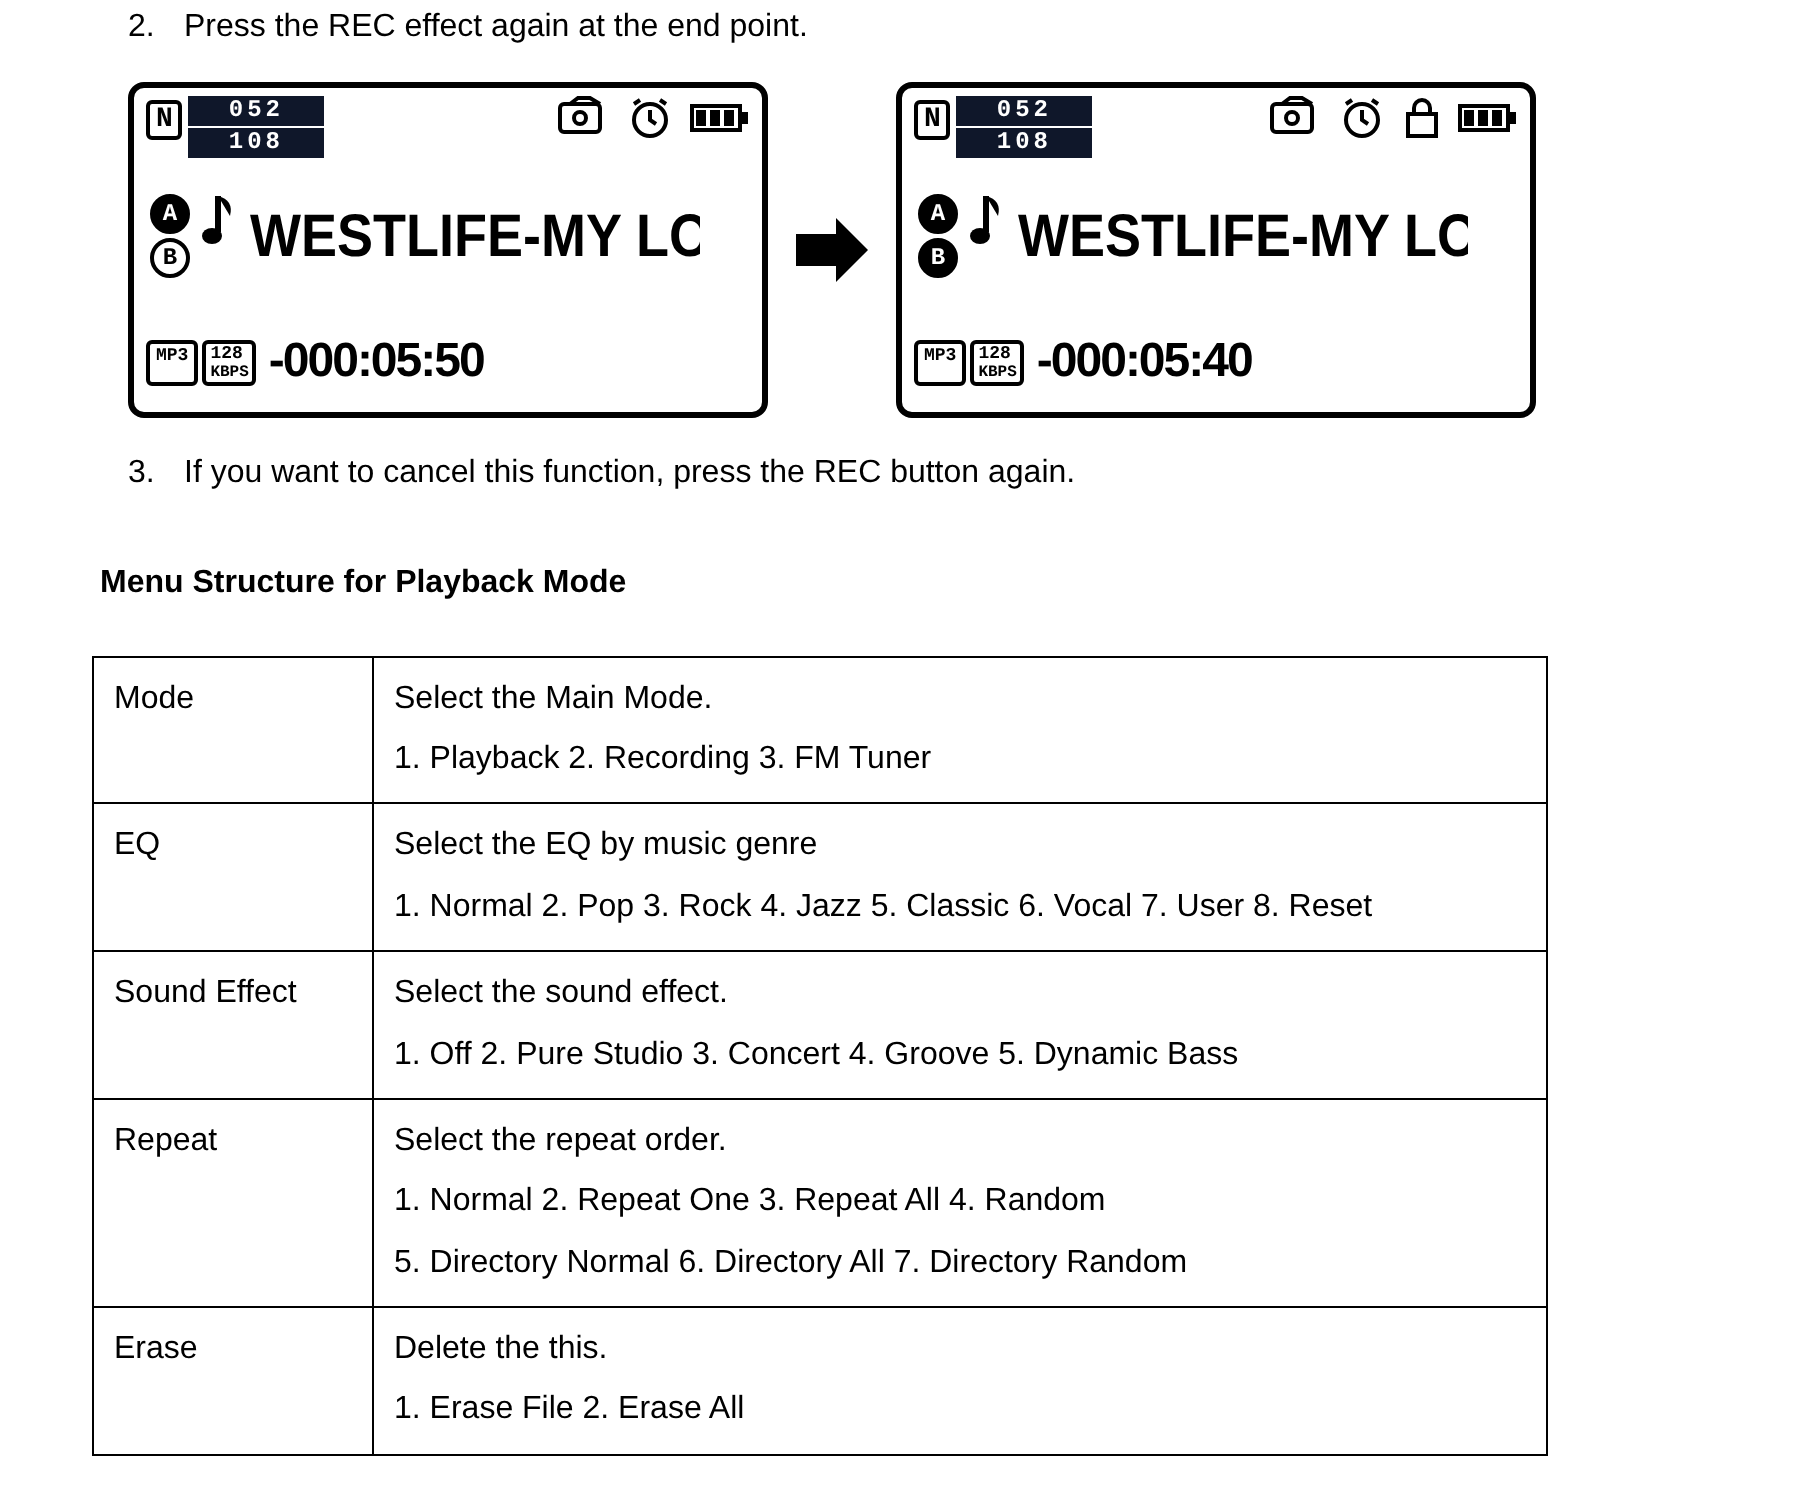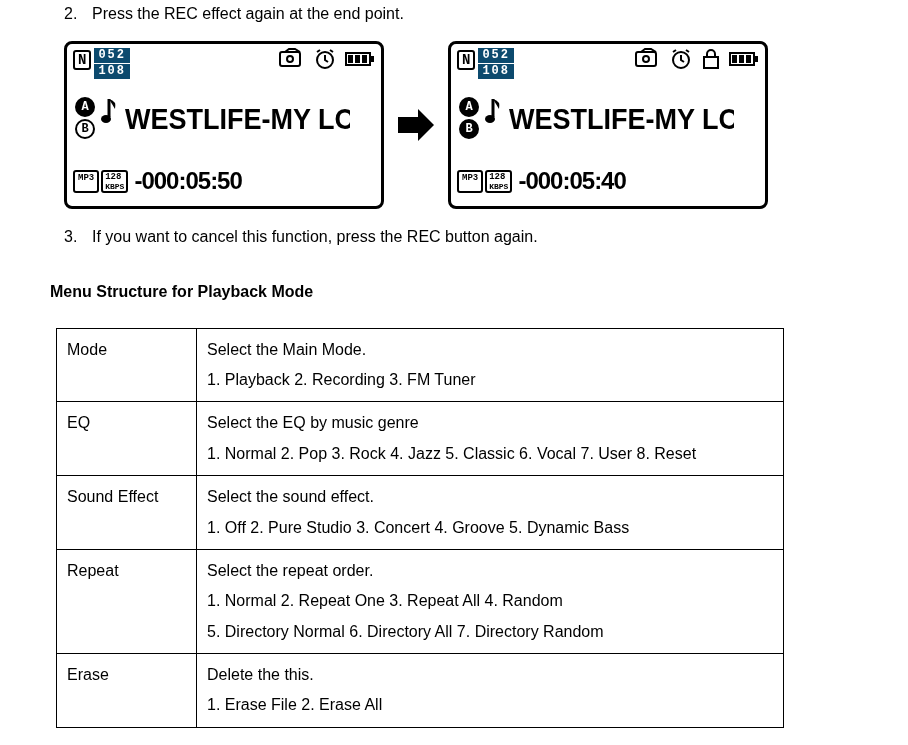--- a/index.html
+++ b/index.html
@@ -55,25 +55,25 @@
       font-size: 14px;
       line-height: 16px;
       margin-top: 2px;
     }
     .track-nums {
       display: flex;
       flex-direction: column;
       gap: 1px;
     }
     .track-num {
-      background: #0c4a6e;
+      background: #0f172a;
       color: #fff;
       font-weight: bold;
       font-size: 12px;
-      padding: 0 4px;
+      padding: 0 20px;
       letter-spacing: 2px;
       line-height: 15px;
     }
     .lcd-top-right {
       display: flex;
       gap: 8px;
       align-items: center;
     }
     .icon-sm svg { display: block; }
 
@@ -154,21 +154,21 @@
     .arrow svg { display: block; }
 
     .section-title {
       font-weight: bold;
       margin: 28px 0 22px 30px;
       font-size: 16px;
     }
     table.menu-table {
       border-collapse: collapse;
       width: 728px;
-      margin-left: 36px;
+      margin-left: 26px;
     }
     table.menu-table td {
       border: 1px solid #000;
       padding: 6px 10px;
       vertical-align: top;
       font-size: 16px;
       line-height: 1.9;
     }
     table.menu-table td.label-cell {
       width: 140px;

